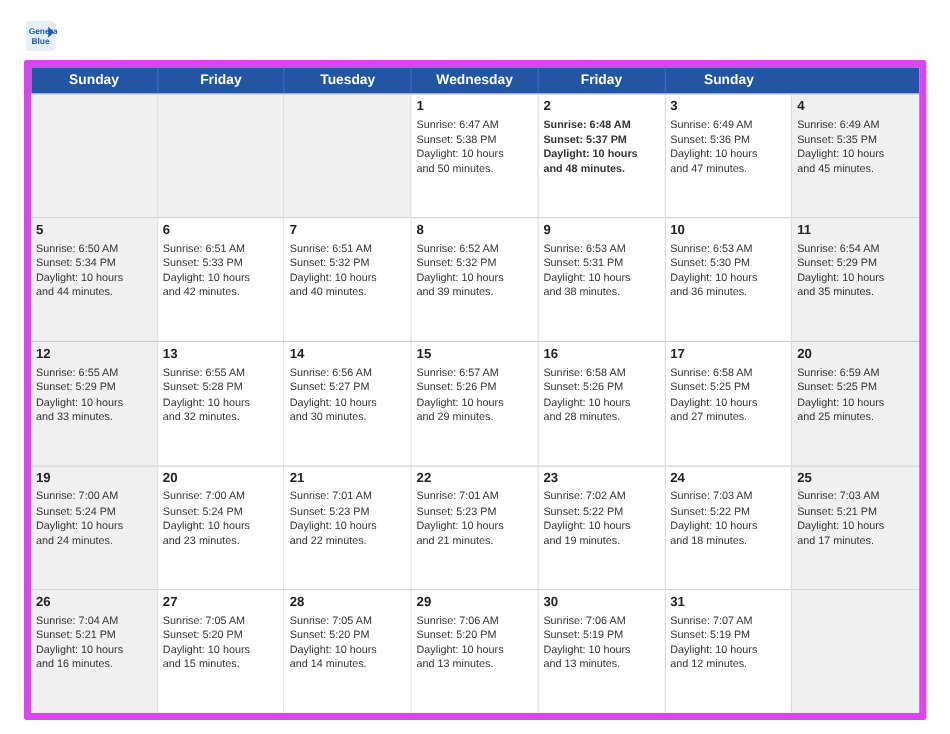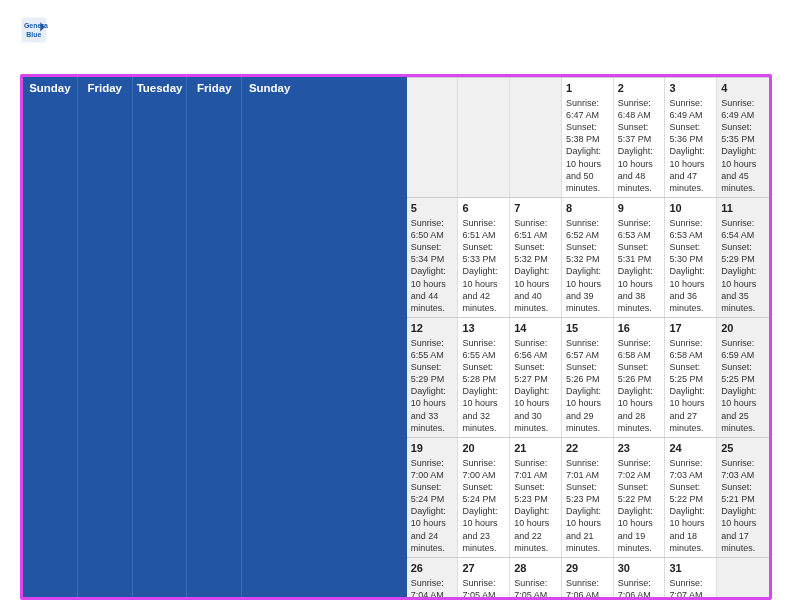--- a/index.html
+++ b/index.html
@@ -48,25 +48,24 @@
       line-height: 1.1;
     }
     .subtitle {
       font-size: 15px;
       color: #444;
       margin-top: 2px;
     }
     .calendar {
       flex: 1;
       display: flex;
-      flex-direction: row;
-      border: 3px solid #d946ef;
+      flex-direction: column;
+      border: 6px solid #d946ef;
       border-radius: 2px;
       overflow: hidden;
-      margin-top: 24px;
     }
     .cal-header {
       display: grid;
       grid-template-columns: repeat(7, 1fr);
       background: #2255a4;
     }
     .cal-header-cell {
       padding: 5px 4px;
       color: #fff;
       font-size: 11.5px;
@@ -133,38 +132,39 @@
       <div class="main-title"></div>
       <div class="subtitle"></div>
     </div>
   </div>
 
   <div class="calendar">
     <div class="cal-header" id="cal-header">
         <div class="cal-header-cell">Sunday</div>
         <div class="cal-header-cell">Friday</div>
         <div class="cal-header-cell">Tuesday</div>
+        <div class="cal-header-cell">Wednesday</div>
         <div class="cal-header-cell">Friday</div>
         <div class="cal-header-cell">Sunday</div>
       </div>
     <div class="cal-body" id="cal-body">
         <div class="cal-row">
           <div class="cal-cell shaded empty"></div>
           <div class="cal-cell shaded empty"></div>
           <div class="cal-cell shaded empty"></div>
           <div class="cal-cell">
             <span class="day-num">1</span>
             <div class="cell-info" style="white-space: pre-wrap;">Sunrise: 6:47 AM
 Sunset: 5:38 PM
 Daylight: 10 hours
 and 50 minutes.</div>
           </div>
           <div class="cal-cell">
             <span class="day-num">2</span>
-            <div class="cell-info" style="white-space: pre-wrap;">Sunrise: 6:48 AM
+            <div class="cell-info" style="white-space: pre-wrap; font-weight: bold;">Sunrise: 6:48 AM
 Sunset: 5:37 PM
 Daylight: 10 hours
 and 48 minutes.</div>
           </div>
           <div class="cal-cell">
             <span class="day-num">3</span>
             <div class="cell-info" style="white-space: pre-wrap;">Sunrise: 6:49 AM
 Sunset: 5:36 PM
 Daylight: 10 hours
 and 47 minutes.</div>

